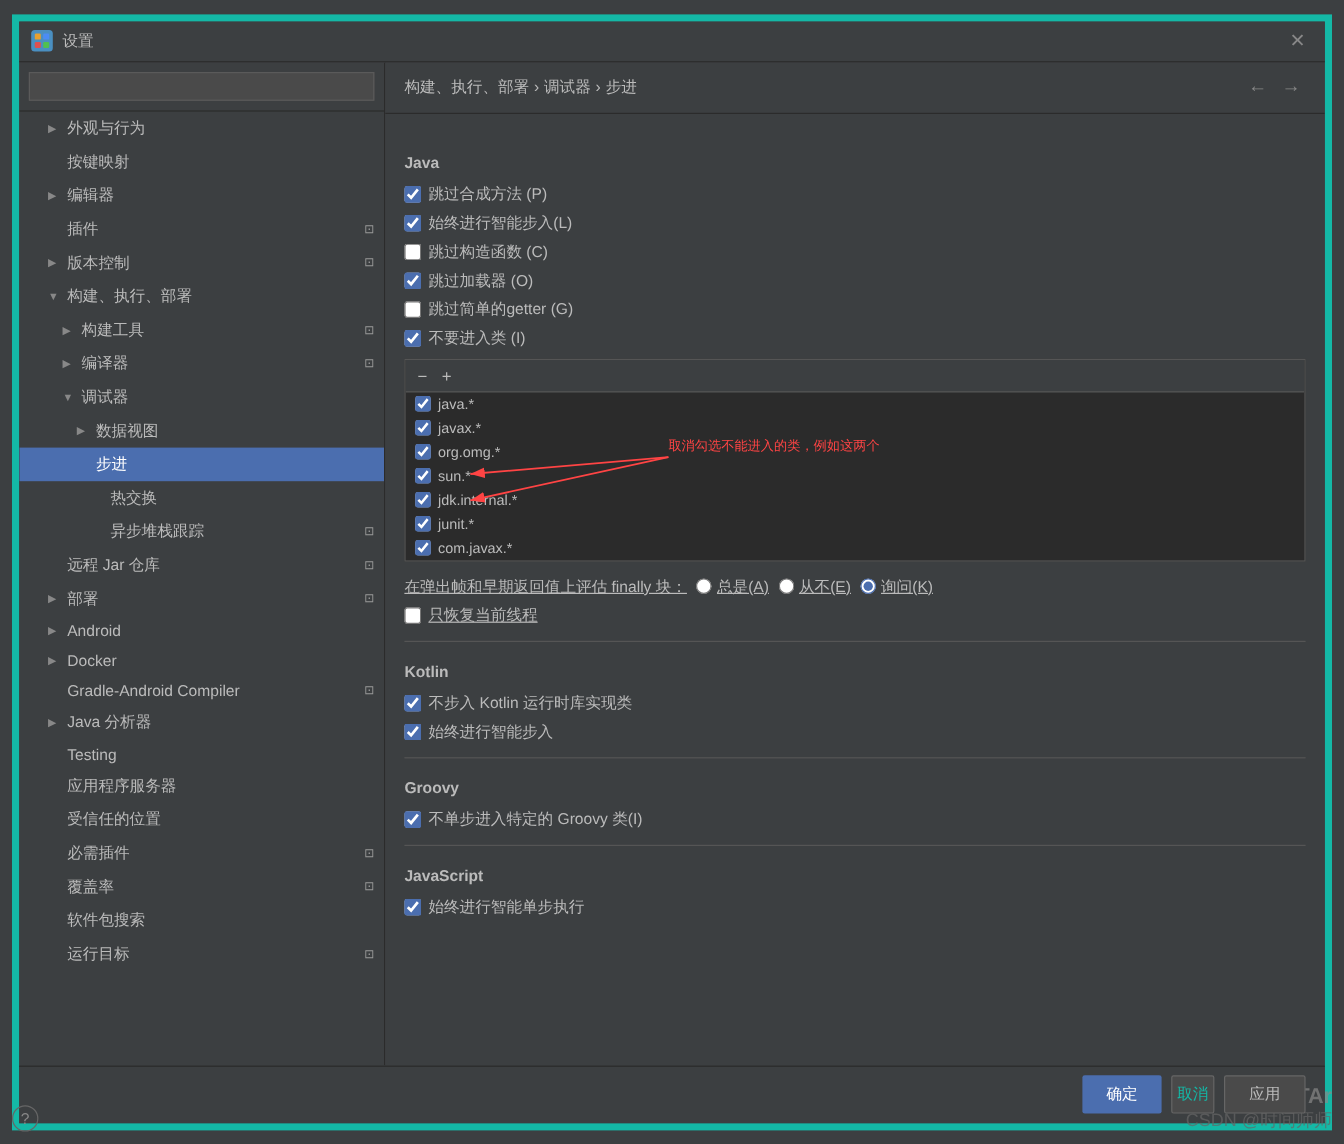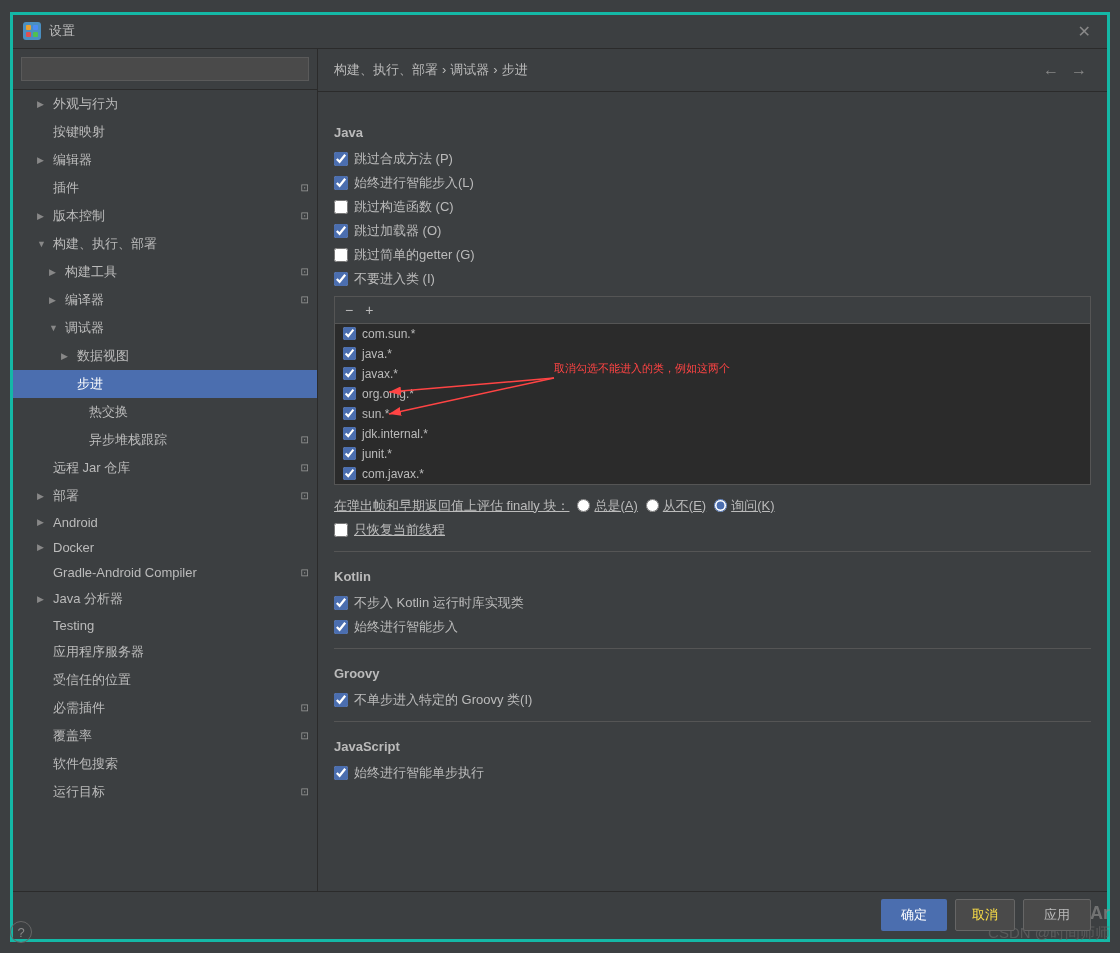--- a/index.html
+++ b/index.html
@@ -11,21 +11,21 @@
       justify-content: center;
       align-items: center;
       width: 1120px;
       height: 953px;
       overflow: hidden;
     }
     .dialog {
       width: 1100px;
       height: 930px;
       background: #3c3f41;
-      border: 3px solid #14b8a6;
+      border: 6px solid #14b8a6;
       display: flex;
       flex-direction: column;
       color: #bbbbbb;
     }
     .title-bar {
       background: #3c3f41;
       height: 34px;
       display: flex;
       align-items: center;
       padding: 0 10px;
@@ -242,23 +242,23 @@
       background: #4b6eaf;
       color: white;
       border: none;
       padding: 6px 20px;
       font-size: 13px;
       cursor: pointer;
       border-radius: 2px;
     }
     .btn-secondary {
       background: #4a4a4a;
-      color: #fde047;
+      color: #14b8a6;
       border: 1px solid #666;
-      padding: 6px 16px;
+      padding: 6px 4px;
       font-size: 13px;
       cursor: pointer;
       border-radius: 2px;
     }
     .btn-apply {
       background: #4a4a4a;
       color: #bbbbbb;
       border: 1px solid #666;
       padding: 6px 20px;
       font-size: 13px;
@@ -462,24 +462,20 @@
         <div class="checkbox-row">
           <input type="checkbox" id="no-step-into" checked="" style="">
           <label for="no-step-into">不要进入类 (I)</label>
         </div>
 
         <div style="position:relative;">
           <div class="list-container">
             <div class="list-toolbar">
               <button class="list-btn">−</button>
               <button class="list-btn">+</button>
-            </div>
-            <div class="list-item">
-              <input type="checkbox" checked="" style="">
-              <span>com.sun.*</span>
             </div>
             <div class="list-item">
               <input type="checkbox" checked="" style="">
               <span>java.*</span>
             </div>
             <div class="list-item">
               <input type="checkbox" checked="" style="">
               <span>javax.*</span>
             </div>
             <div class="list-item">

